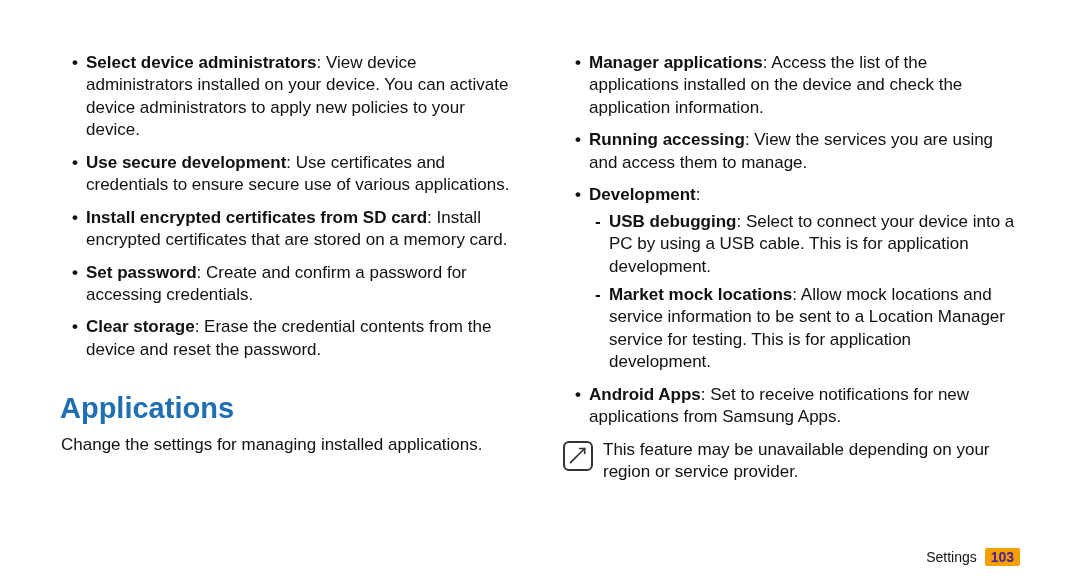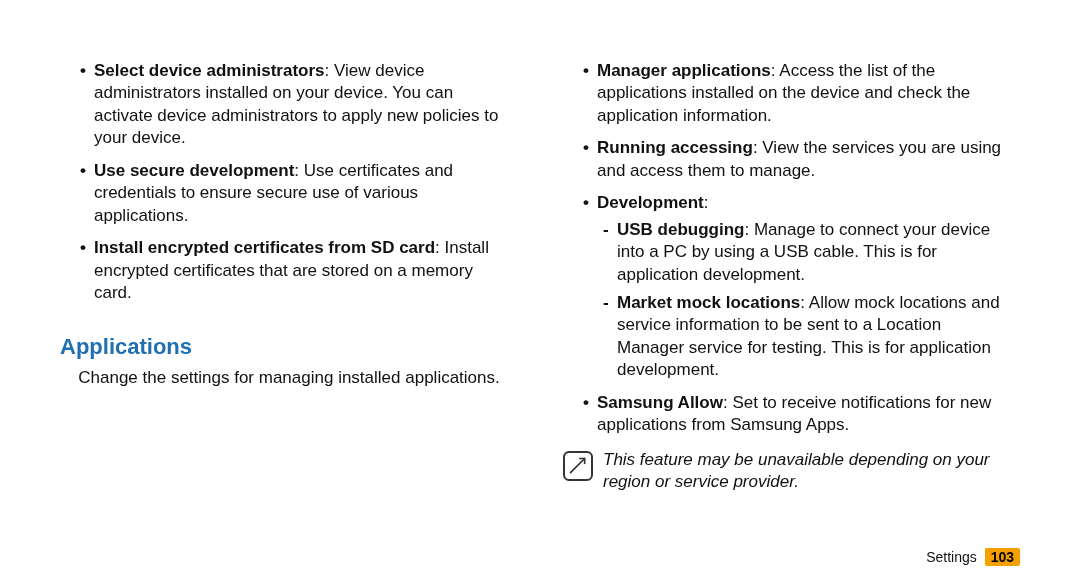--- a/index.html
+++ b/index.html
@@ -21,21 +21,21 @@
     flex-direction: row;
     column-gap: 46px;
   }
   .column {
     flex: 1 1 50%;
     font-size: 17px;
     line-height: 1.32;
   }
   ul.bullets {
     list-style: none;
-    margin: 12px;
+    margin: 4px;
     padding: 0;
   }
   ul.bullets > li {
     position: relative;
     padding-left: 22px;
     margin-bottom: 10px;
   }
   ul.bullets > li::before {
     content: "•";
     position: absolute;
@@ -55,28 +55,27 @@
   }
   ul.subdash > li::before {
     content: "-";
     position: absolute;
     left: 6px;
     top: 0;
     font-weight: bold;
   }
   .bold { font-weight: 700; }
   h1.section-heading {
-    font-size: 22px;
+    font-size: 29px;
     font-weight: 700;
     color: #1f6fb2;
     margin: 28px 0 6px 0;
   }
   .intro {
     margin: 0 0 8px 1px;
-    text-align: center;
   }
   .note-row {
     display: flex;
     flex-direction: row;
     align-items: flex-start;
     column-gap: 10px;
     margin-top: 6px;
   }
   .note-icon {
     flex: 0 0 auto;
@@ -84,68 +83,70 @@
     height: 30px;
     border: 2px solid #333;
     border-radius: 6px;
     display: flex;
     align-items: center;
     justify-content: center;
     margin-top: 2px;
     box-sizing: border-box;
   }
   .note-icon svg { width: 20px; height: 20px; }
-  .note-text { flex: 1 1 auto; font-style: italic; }
+  .note-text { flex: 1 1 auto; }
   .footer {
     position: absolute;
     bottom: 20px;
     right: 60px;
     font-size: 14px;
   }
   .footer .section-label { }
   .footer .page-num {
     display: inline-block;
     background: #f4a000;
-    color: #000000;
+    color: #4c1d95;
     padding: 1px 6px;
     border-radius: 2px;
     font-style: normal;
     font-weight: 600;
     margin-left: 4px;
   }
 </style>
 </head>
 <body>
 
 <div class="page">
 
   <div class="column">
     <ul class="bullets">
       <li><span class="bold">Select device administrators</span><span>: View device administrators installed on your device. You can activate device administrators to apply new policies to your device.</span></li>
       <li><span class="bold">Use secure development</span><span>: Use certificates and credentials to ensure secure use of various applications.</span></li>
       <li><span class="bold">Install encrypted certificates from SD card</span><span>: Install encrypted certificates that are stored on a memory card.</span></li>
+      <li><span class="bold">Set password</span><span>: Create and confirm a password for accessing credentials.</span></li>
+      <li><span class="bold">Clear storage</span><span>: Erase the credential contents from the device and reset the password.</span></li>
     </ul>
 
     <h1 class="section-heading">Applications</h1>
     <p class="intro">Change the settings for managing installed applications.</p>
 
   </div>
 
   <div class="column">
     <ul class="bullets">
       <li><span class="bold">Manager applications</span><span>: Access the list of the applications installed on the device and check the application information.</span></li>
       <li><span class="bold">Running accessing</span><span>: View the services you are using and access them to manage.</span></li>
       <li>
         <span class="bold">Development</span><span>:</span>
         <ul class="subdash">
-          <li><span class="bold">USB debugging</span><span>: Manage to connect your device into a PC by using a USB cable. This is for application development.</span></li>
+          <li><span class="bold">USB debugging</span><span>: Select to connect your device into a PC by using a USB cable. This is for application development.</span></li>
           <li><span class="bold">Market mock locations</span><span>: Allow mock locations and service information to be sent to a Location Manager service for testing. This is for application development.</span></li>
         </ul>
       </li>
-      <li><span class="bold">Samsung Allow</span><span>: Set to receive notifications for new applications from Samsung Apps.</span></li>
+      <li><span class="bold">Android Apps</span><span>: Set to receive notifications for new applications from Samsung Apps.</span></li>
     </ul>
 
     <div class="note-row">
       <div class="note-icon">
         <svg viewBox="0 0 24 24" fill="none" stroke="#333" stroke-width="2" stroke-linecap="round" stroke-linejoin="round">
           <path d="M3 20 L20 3"></path>
           <path d="M14 3 L20 3 L20 9"></path>
         </svg>
       </div>
       <div class="note-text">This feature may be unavailable depending on your region or service provider.</div>

